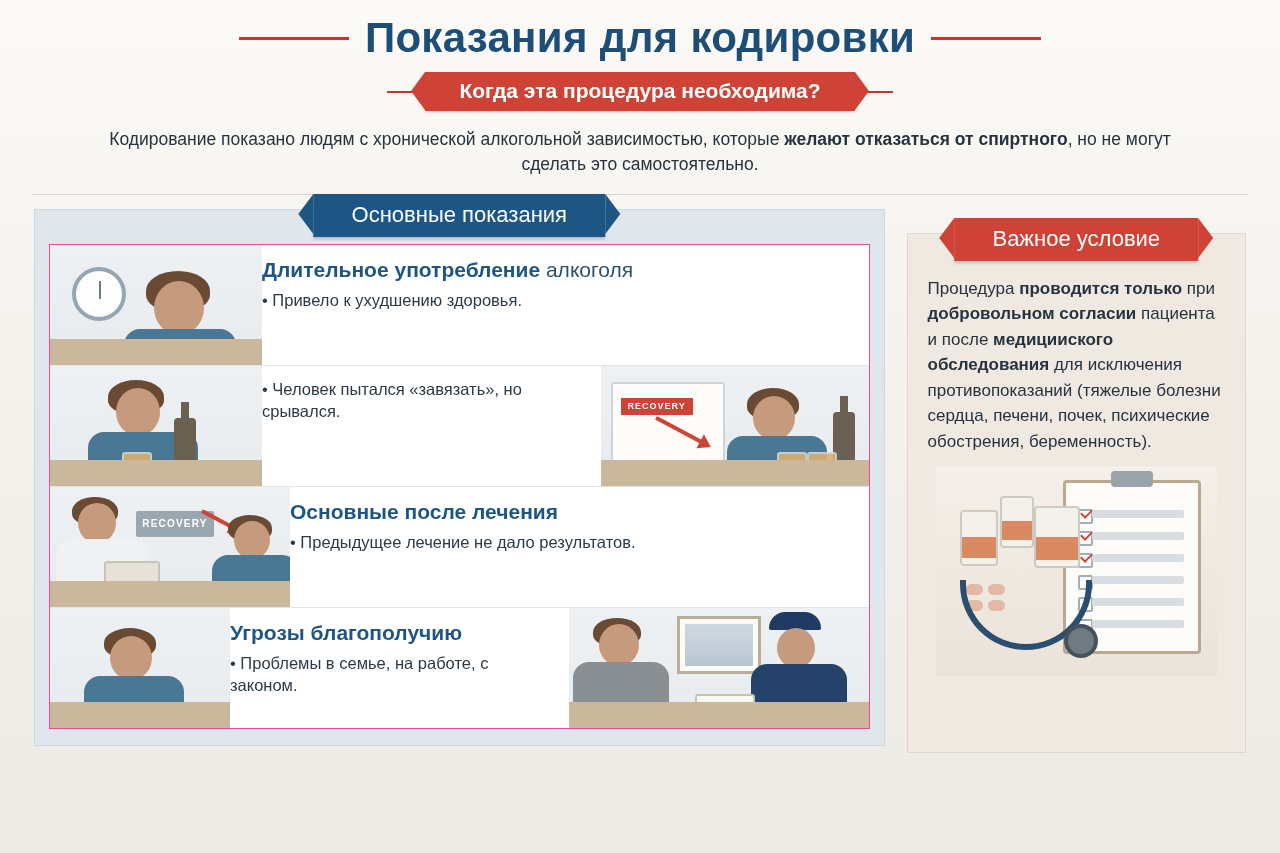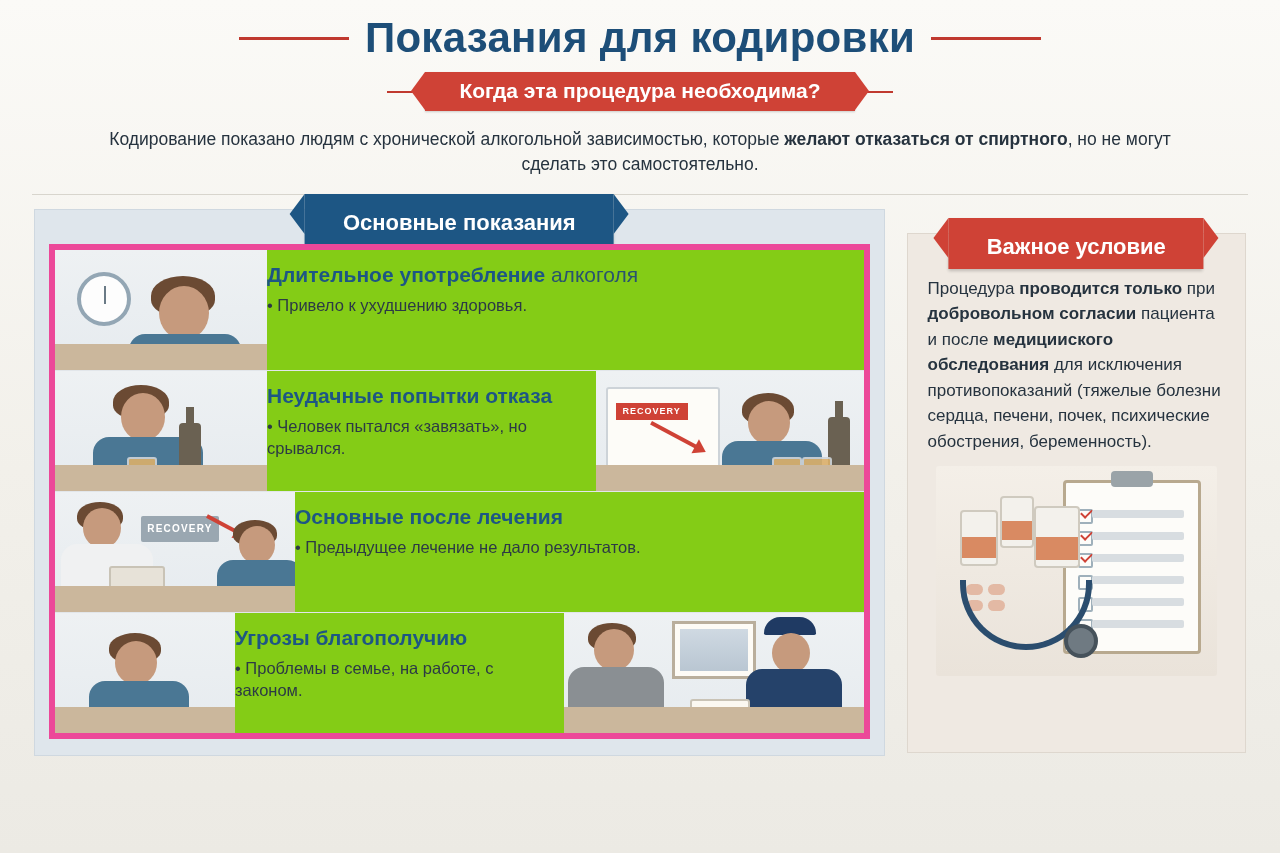--- a/index.html
+++ b/index.html
@@ -130,43 +130,43 @@
   }
 
   
   .ribbon {
     position: absolute;
     top: -16px;
     left: 50%;
     transform: translateX(-50%);
     color: #fff;
     font-size: 22px;
-    font-weight: bold;
-    padding: 16px 38px 9px 38px;
+    font-weight: normal;
+    padding: 8px 38px 9px 38px;
     white-space: nowrap;
     box-shadow: 0 2px 3px rgba(0,0,0,0.2);
   }
   .ribbon.blue { background: #1d5684; }
   .ribbon.red  { background: #cf4236; }
   .ribbon:before, .ribbon:after {
     content: "";
     position: absolute;
     top: 0;
     width: 0; height: 0;
     border-top: 20px solid transparent;
     border-bottom: 20px solid transparent;
   }
   .ribbon.blue:before { left: -15px; border-right: 15px solid #1d5684; }
   .ribbon.blue:after  { right: -15px; border-left: 15px solid #1d5684; }
   .ribbon.red:before  { left: -15px; border-right: 15px solid #cf4236; }
   .ribbon.red:after   { right: -15px; border-left: 15px solid #cf4236; }
 
   .panel-inner {
-    background: #84cc16;
-    border: 6px solid #ec4899;
+    background: #ffffff;
+    border: 1px solid #ec4899;
     height: 100%;
     position: relative;
     overflow: hidden;
   }
 
   
   .item {
     position: relative;
     display: flex;
     align-items: stretch;
@@ -477,23 +477,20 @@
           <div class="ill left">
             <div class="ill-bg"></div>
             <div class="fig-hair" style="left:58px; top:14px; width:56px; height:34px;"></div>
             <div class="fig-head" style="left:66px; top:22px; width:44px; height:48px;"></div>
             <div class="fig-body" style="left:38px; top:66px; width:110px; height:46px;"></div>
             <div class="glass" style="left:72px; top:86px;"></div>
             <div class="bottle" style="left:124px; top:52px;"></div>
             <div class="desk"></div>
           </div>
           <div class="item-text">
-            <div class="item-title">
-              <span>Неудачные попытки отказа</span>
-            </div>
             <div class="item-sub">• Человек пытался «завязать», но срывался.</div>
           </div>
           <div class="ill right">
             <div class="ill-bg"></div>
             <div class="cal" style="left:10px; top:16px;">
               <div class="cal-tag">RECOVERY</div>
             </div>
             <div class="arrow-red" style="left:52px; top:62px;"></div>
             <div class="fig-hair" style="left:146px; top:22px; width:52px; height:32px;"></div>
             <div class="fig-head" style="left:152px; top:30px; width:42px; height:44px;"></div>

